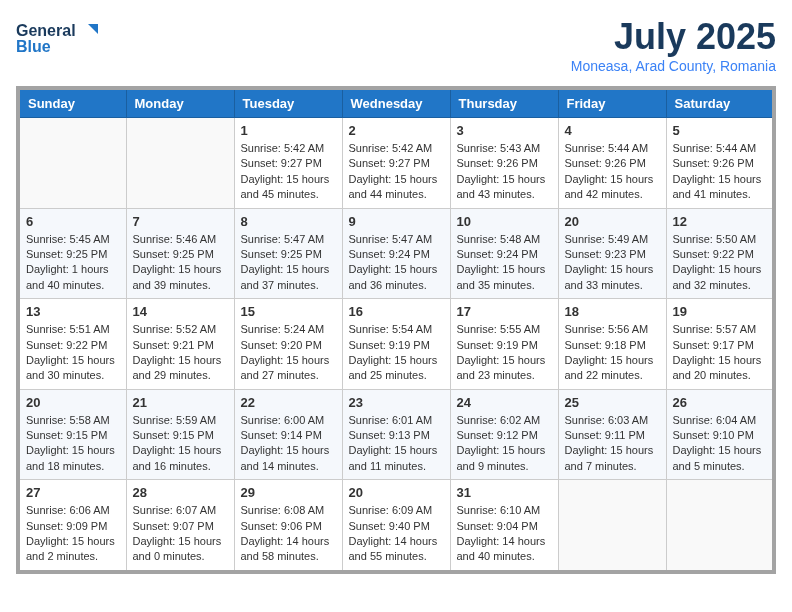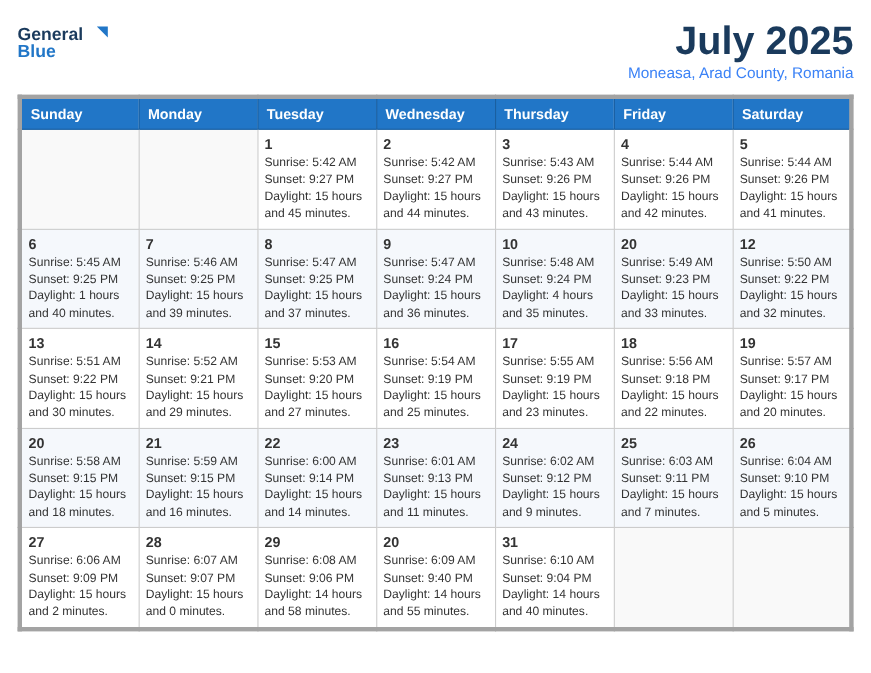--- a/index.html
+++ b/index.html
@@ -146,21 +146,21 @@
         <td>
           <span class="day-number">8</span>
           <div class="cell-content"><span>Sunrise: 5:47 AM</span><br><span>Sunset: 9:25 PM</span><br><span>Daylight: 15 hours and 37 minutes.</span></div>
         </td>
         <td>
           <span class="day-number">9</span>
           <div class="cell-content"><span>Sunrise: 5:47 AM</span><br><span>Sunset: 9:24 PM</span><br><span>Daylight: 15 hours and 36 minutes.</span></div>
         </td>
         <td>
           <span class="day-number">10</span>
-          <div class="cell-content"><span>Sunrise: 5:48 AM</span><br><span>Sunset: 9:24 PM</span><br><span>Daylight: 4 hours and 35 minutes.</span></div>
+          <div class="cell-content"><span>Sunrise: 5:48 AM</span><br><span>Sunset: 9:24 PM</span><br><span>Daylight: 15 hours and 35 minutes.</span></div>
         </td>
         <td>
           <span class="day-number">20</span>
           <div class="cell-content"><span>Sunrise: 5:49 AM</span><br><span>Sunset: 9:23 PM</span><br><span>Daylight: 15 hours and 33 minutes.</span></div>
         </td>
         <td>
           <span class="day-number">12</span>
           <div class="cell-content"><span>Sunrise: 5:50 AM</span><br><span>Sunset: 9:22 PM</span><br><span>Daylight: 15 hours and 32 minutes.</span></div>
         </td>
       </tr>
@@ -168,21 +168,21 @@
         <td>
           <span class="day-number">13</span>
           <div class="cell-content"><span>Sunrise: 5:51 AM</span><br><span>Sunset: 9:22 PM</span><br><span>Daylight: 15 hours and 30 minutes.</span></div>
         </td>
         <td>
           <span class="day-number">14</span>
           <div class="cell-content"><span>Sunrise: 5:52 AM</span><br><span>Sunset: 9:21 PM</span><br><span>Daylight: 15 hours and 29 minutes.</span></div>
         </td>
         <td>
           <span class="day-number">15</span>
-          <div class="cell-content"><span>Sunrise: 5:53 AM</span><br><span>Sunset: 9:20 PM</span><br><span>Daylight: 15 hours and 27 minutes.</span></div>
+          <div class="cell-content"><span>Sunrise: 5:24 AM</span><br><span>Sunset: 9:20 PM</span><br><span>Daylight: 15 hours and 27 minutes.</span></div>
         </td>
         <td>
           <span class="day-number">16</span>
           <div class="cell-content"><span>Sunrise: 5:54 AM</span><br><span>Sunset: 9:19 PM</span><br><span>Daylight: 15 hours and 25 minutes.</span></div>
         </td>
         <td>
           <span class="day-number">17</span>
           <div class="cell-content"><span>Sunrise: 5:55 AM</span><br><span>Sunset: 9:19 PM</span><br><span>Daylight: 15 hours and 23 minutes.</span></div>
         </td>
         <td>

